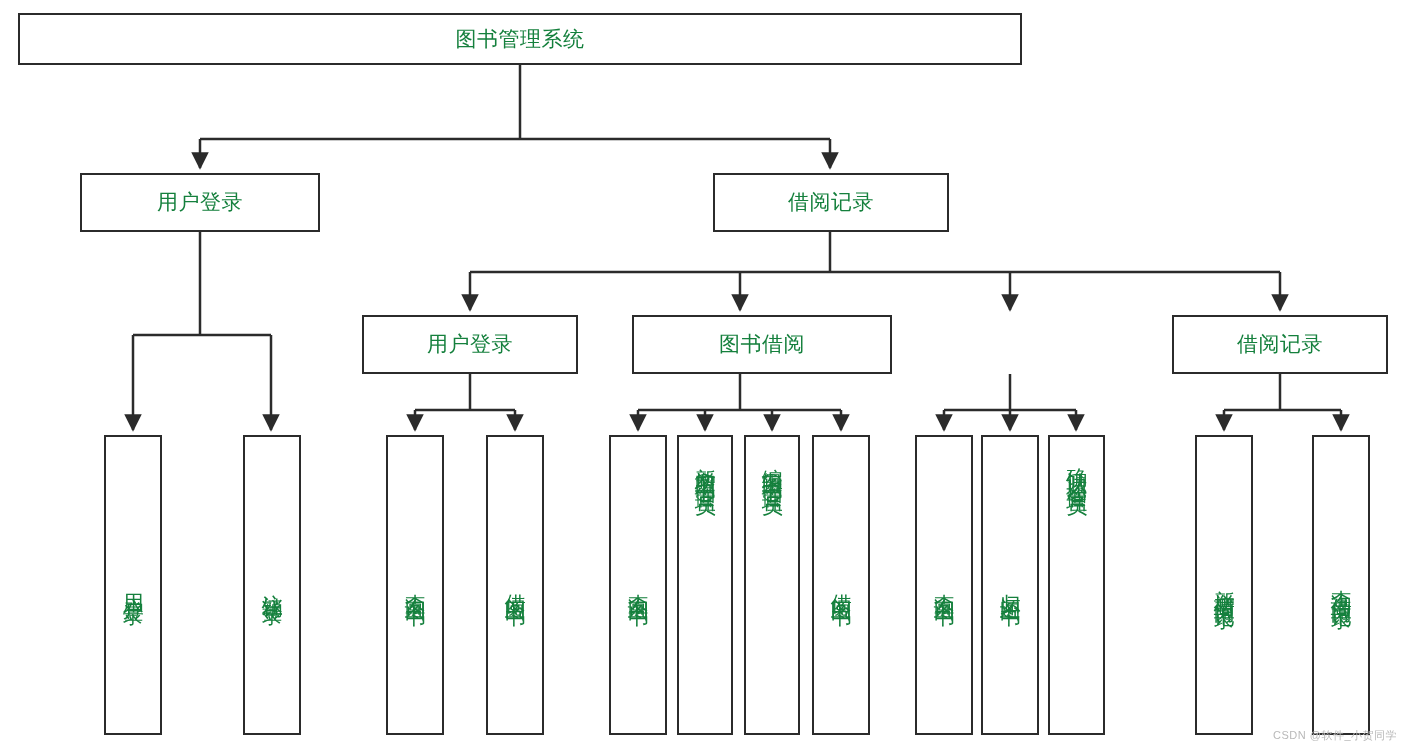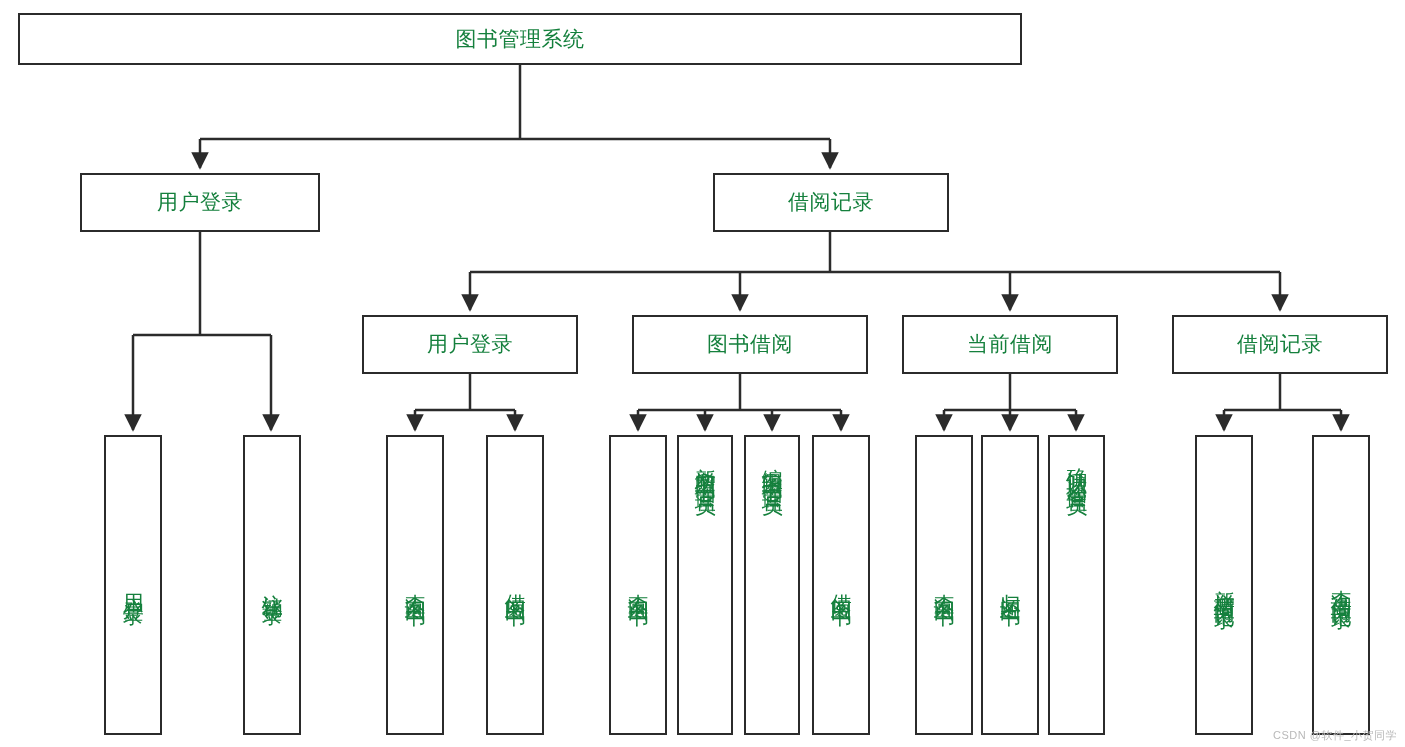--- a/index.html
+++ b/index.html
@@ -131,25 +131,22 @@
   <div class="node" style="left:80px; top:173px; width:240px; height:59px;">
     <span class="node-label">用户登录</span>
   </div>
   <div class="node" style="left:713px; top:173px; width:236px; height:59px;">
     <span class="node-label">借阅记录</span>
   </div>
 
   <div class="node" style="left:362px; top:315px; width:216px; height:59px;">
     <span class="node-label">用户登录</span>
   </div>
-  <div class="node" style="left:632px; top:315px; width:236px; height:59px;">
+  <div class="node" style="left:632px; top:315px; width:260px; height:59px;">
     <span class="node-label">图书借阅</span>
-  </div>
-  <div class="node" style="left:902px; top:315px; width:216px; height:59px;">
-    <span class="node-label">当前借阅</span>
   </div>
   <div class="node" style="left:1172px; top:315px; width:216px; height:59px;">
     <span class="node-label">借阅记录</span>
   </div>
 
   <div class="node vertical centered" style="left:104px; top:435px; width:58px; height:300px;">
     <span class="node-label">用户登录</span>
   </div>
   <div class="node vertical centered" style="left:243px; top:435px; width:58px; height:300px;">
     <span class="node-label">注销登录</span>

